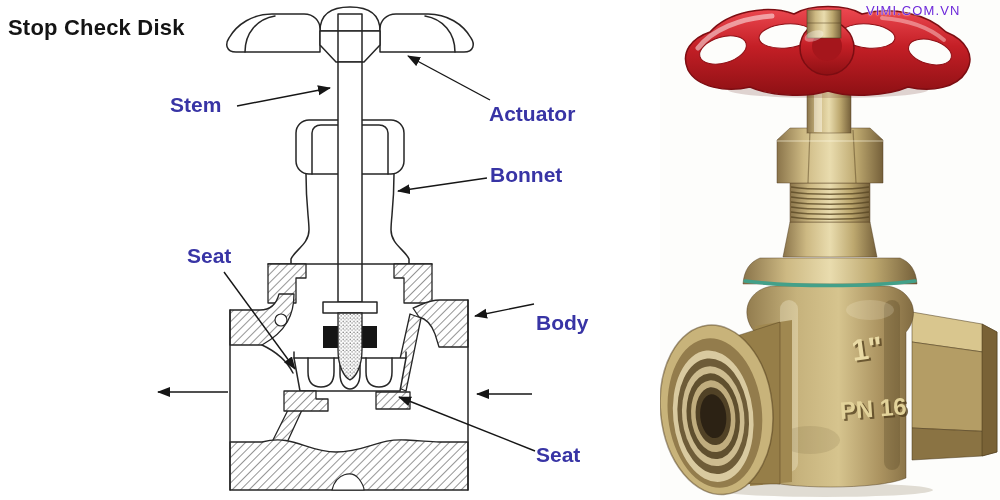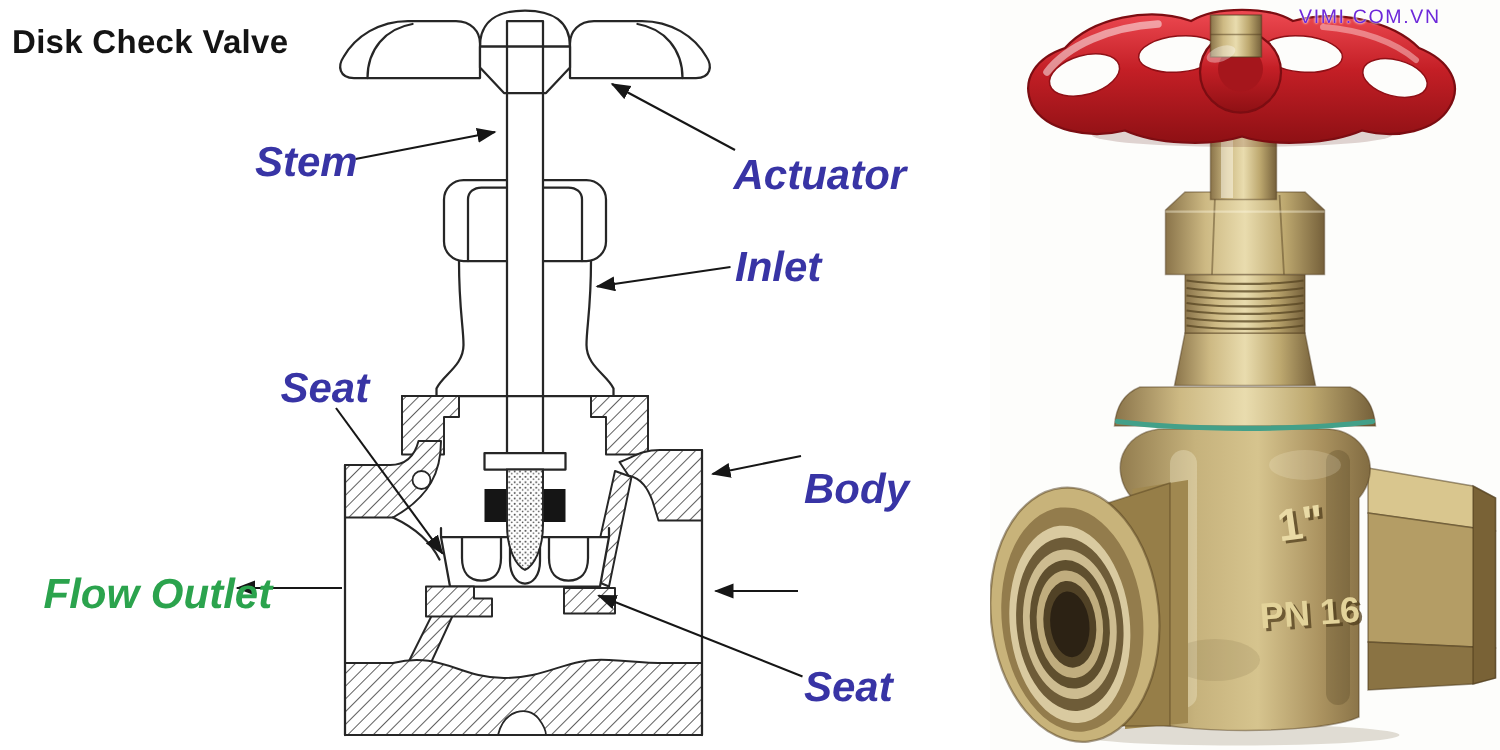--- a/index.html
+++ b/index.html
@@ -1,21 +1,21 @@
 <!DOCTYPE html>
 <html><head>
 <meta charset="utf-8">
 <style>
   html,body{margin:0;padding:0;background:#fff;}
   .stage{position:relative;width:1000px;height:500px;background:#ffffff;overflow:hidden;
          font-family:"Liberation Sans",sans-serif;}
   .stage svg{position:absolute;top:0;}
   .title{position:absolute;left:8px;top:15px;font-weight:bold;font-size:22px;color:#141414;
          letter-spacing:.2px;white-space:nowrap;}
-  .lbl{position:absolute;font-weight:bold;font-size:28px;line-height:1;white-space:nowrap;font-style:italic;}
+  .lbl{position:absolute;font-weight:bold;font-size:21px;line-height:1;white-space:nowrap;}
   .blue{color:#3834A5;}
   .green{color:#2BA34D;}
   .watermark{position:absolute;left:866px;top:3px;font-weight:normal;font-size:13px;
              letter-spacing:1.1px;color:#6d28d9;
              text-shadow:0 0 2px rgba(255,255,255,.95),0 0 1px #fff;}
   
   .ol{fill:#fff;stroke:#262626;stroke-width:1.5;stroke-linejoin:round;}
   .ln{fill:none;stroke:#262626;stroke-width:1.5;stroke-linecap:round;}
   .ht{fill:url(#hatch);stroke:#262626;stroke-width:1.3;stroke-linejoin:round;}
   .ar{stroke:#161616;stroke-width:1.4;marker-end:url(#ah);}
@@ -197,24 +197,23 @@
       <circle cx="167" cy="48" r="27" fill="url(#redG)" stroke="#7c0d12" stroke-width="1.5"></circle>
       <circle cx="167" cy="46" r="15" fill="#a5161c"></circle>
       <rect x="147" y="10" width="34" height="28" fill="url(#brassV)" stroke="rgba(80,60,30,.55)" stroke-width="1"></rect>
       <path d="M147,23 L181,23" stroke="rgba(80,60,30,.5)" stroke-width="1"></path>
       <path d="M38,48 C52,30 80,18 112,16" fill="none" stroke="rgba(255,255,255,.5)" stroke-width="5" stroke-linecap="round"></path>
       <path d="M222,18 C248,20 270,28 284,40" fill="none" stroke="rgba(255,225,225,.45)" stroke-width="4" stroke-linecap="round"></path>
       <ellipse cx="154" cy="36" rx="10" ry="5" transform="rotate(-20 154 36)" fill="rgba(255,255,255,.35)"></ellipse>
     </g>
   </svg>
 
-  <div class="title">Disk Check Valve</div>
+  <div class="title">Stop Check Disk</div>
 
   <div class="lbl blue" style="left:170px;top:94px">Stem</div>
   <div class="lbl blue" style="left:489px;top:103px">Actuator</div>
-  <div class="lbl blue" style="left:490px;top:164px">Inlet</div>
+  <div class="lbl blue" style="left:490px;top:164px">Bonnet</div>
   <div class="lbl blue" style="left:187px;top:245px">Seat</div>
   <div class="lbl blue" style="left:536px;top:312px">Body</div>
-  <div class="lbl green" style="left:29px;top:382px">Flow Outlet</div>
   <div class="lbl blue" style="left:536px;top:444px">Seat</div>
 
   <div class="watermark">VIMI.COM.VN</div>
 </div>
 
 </body></html>

